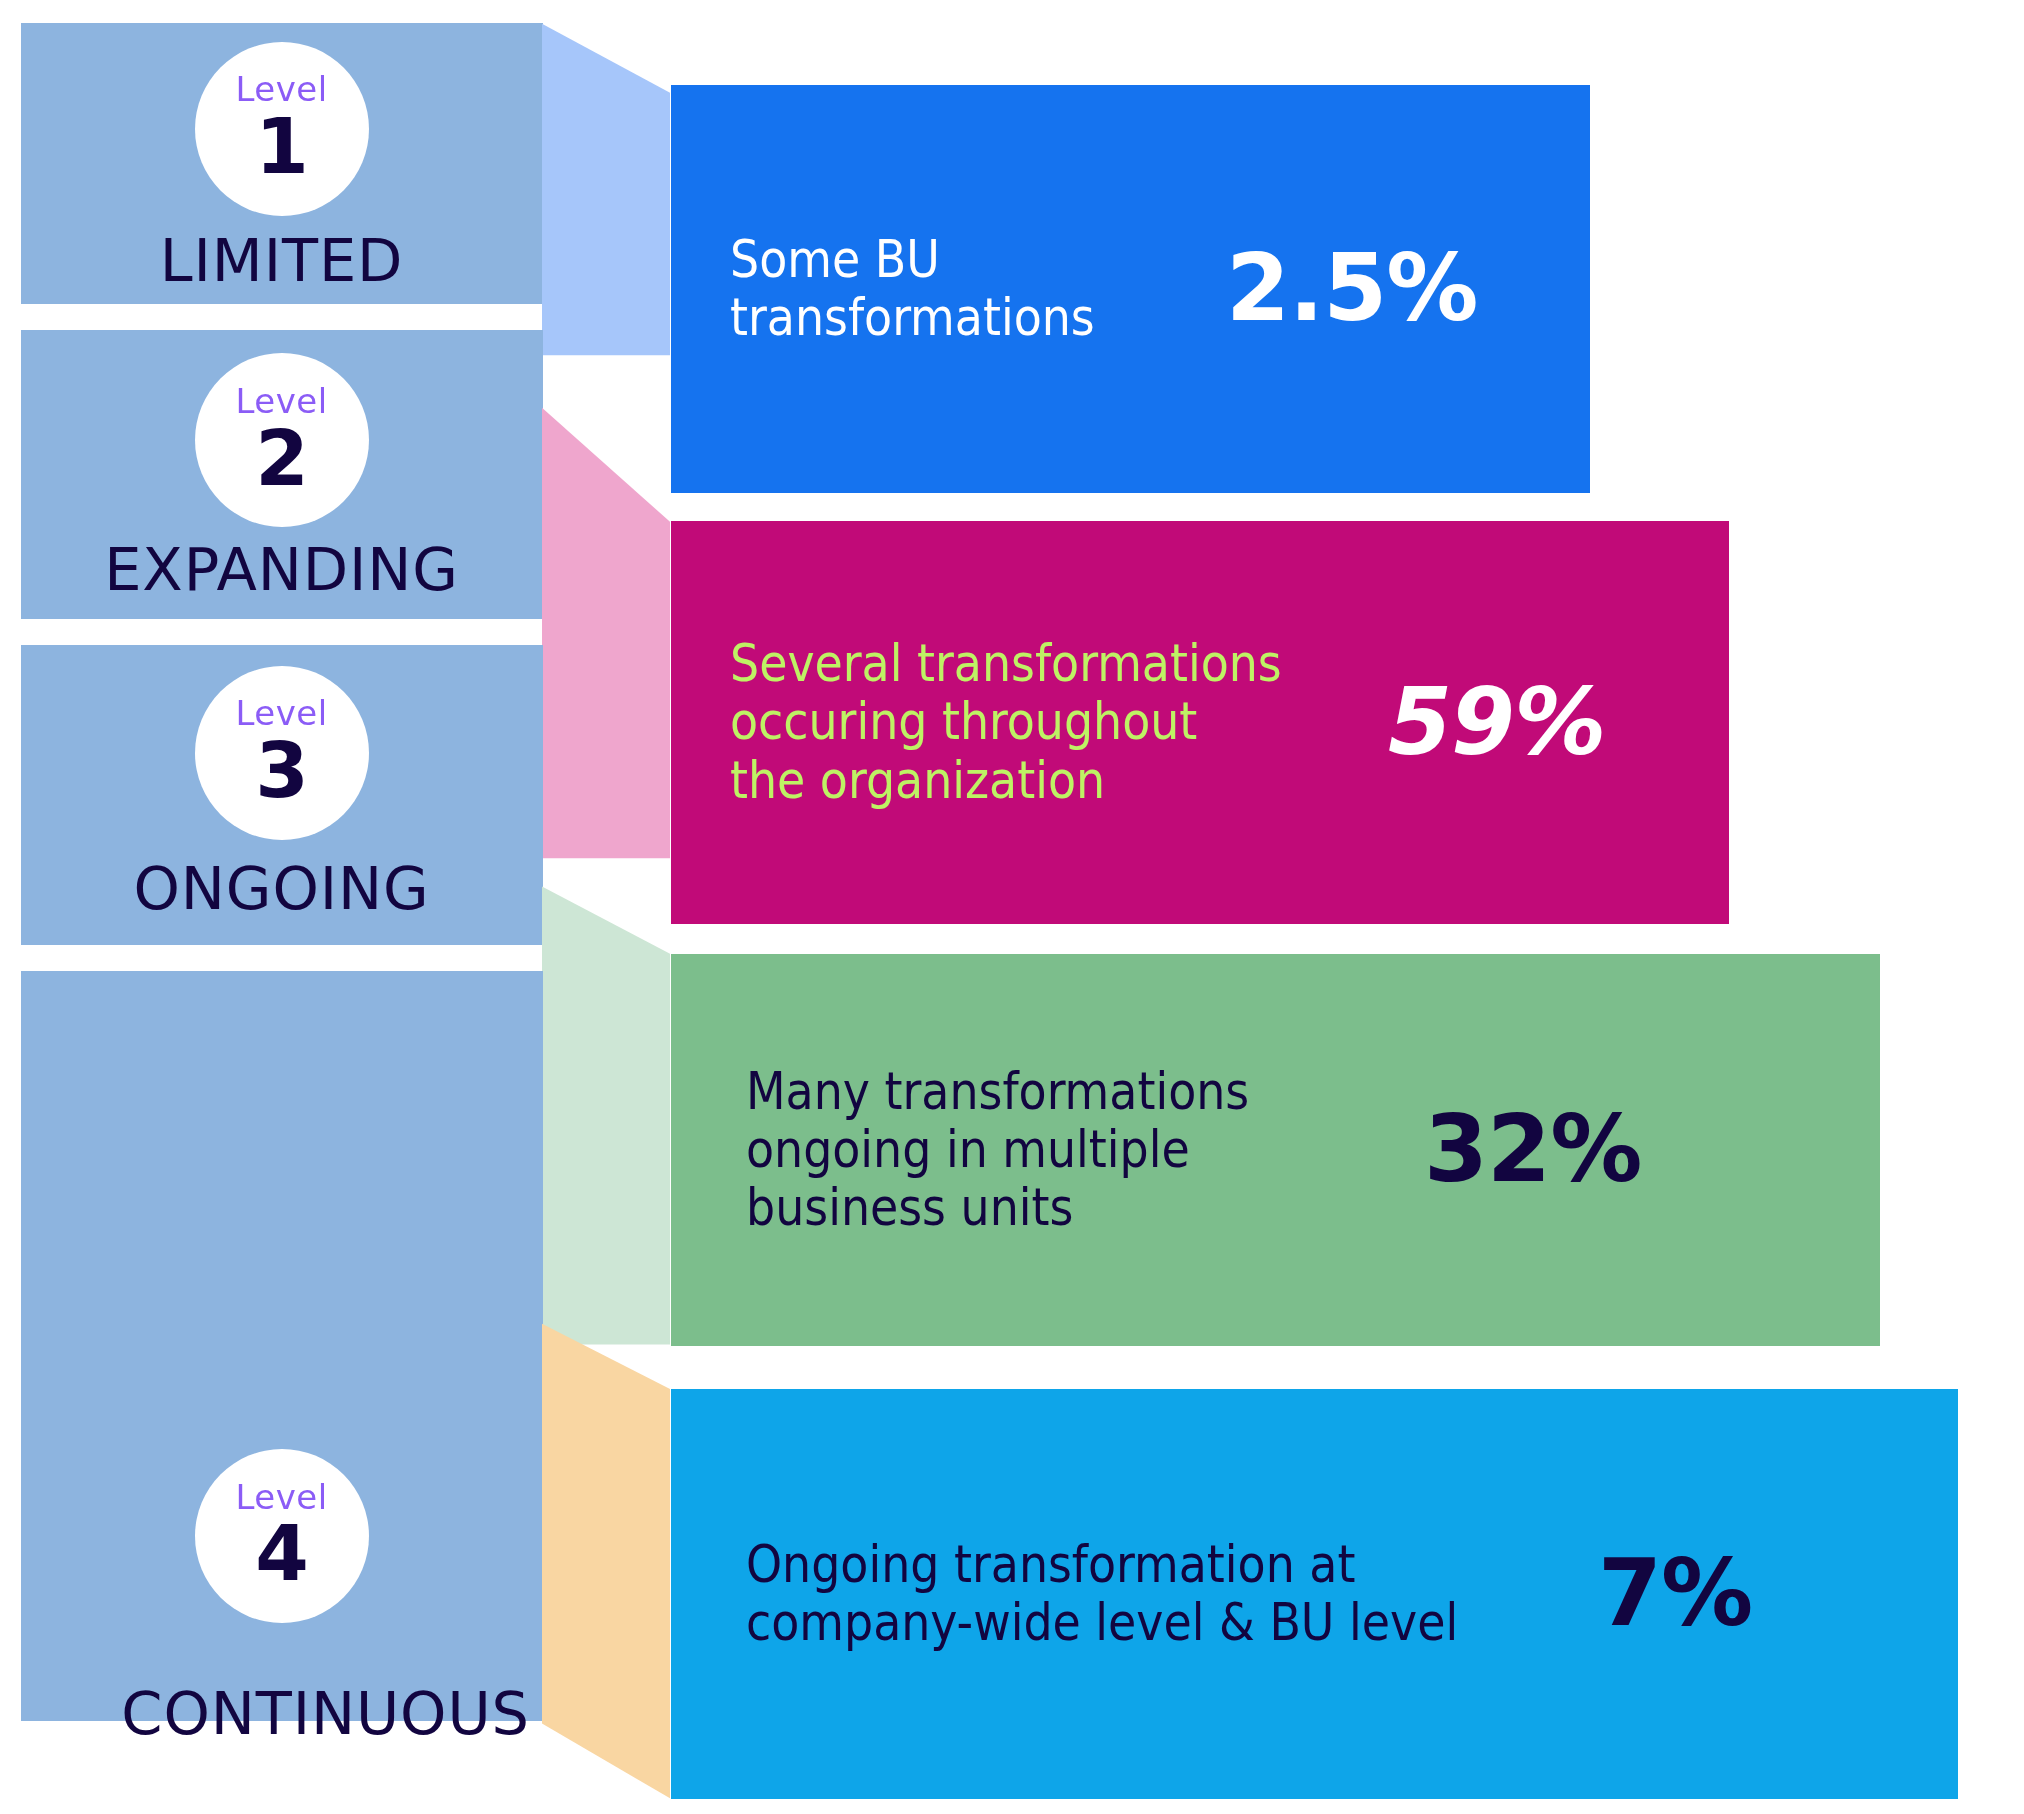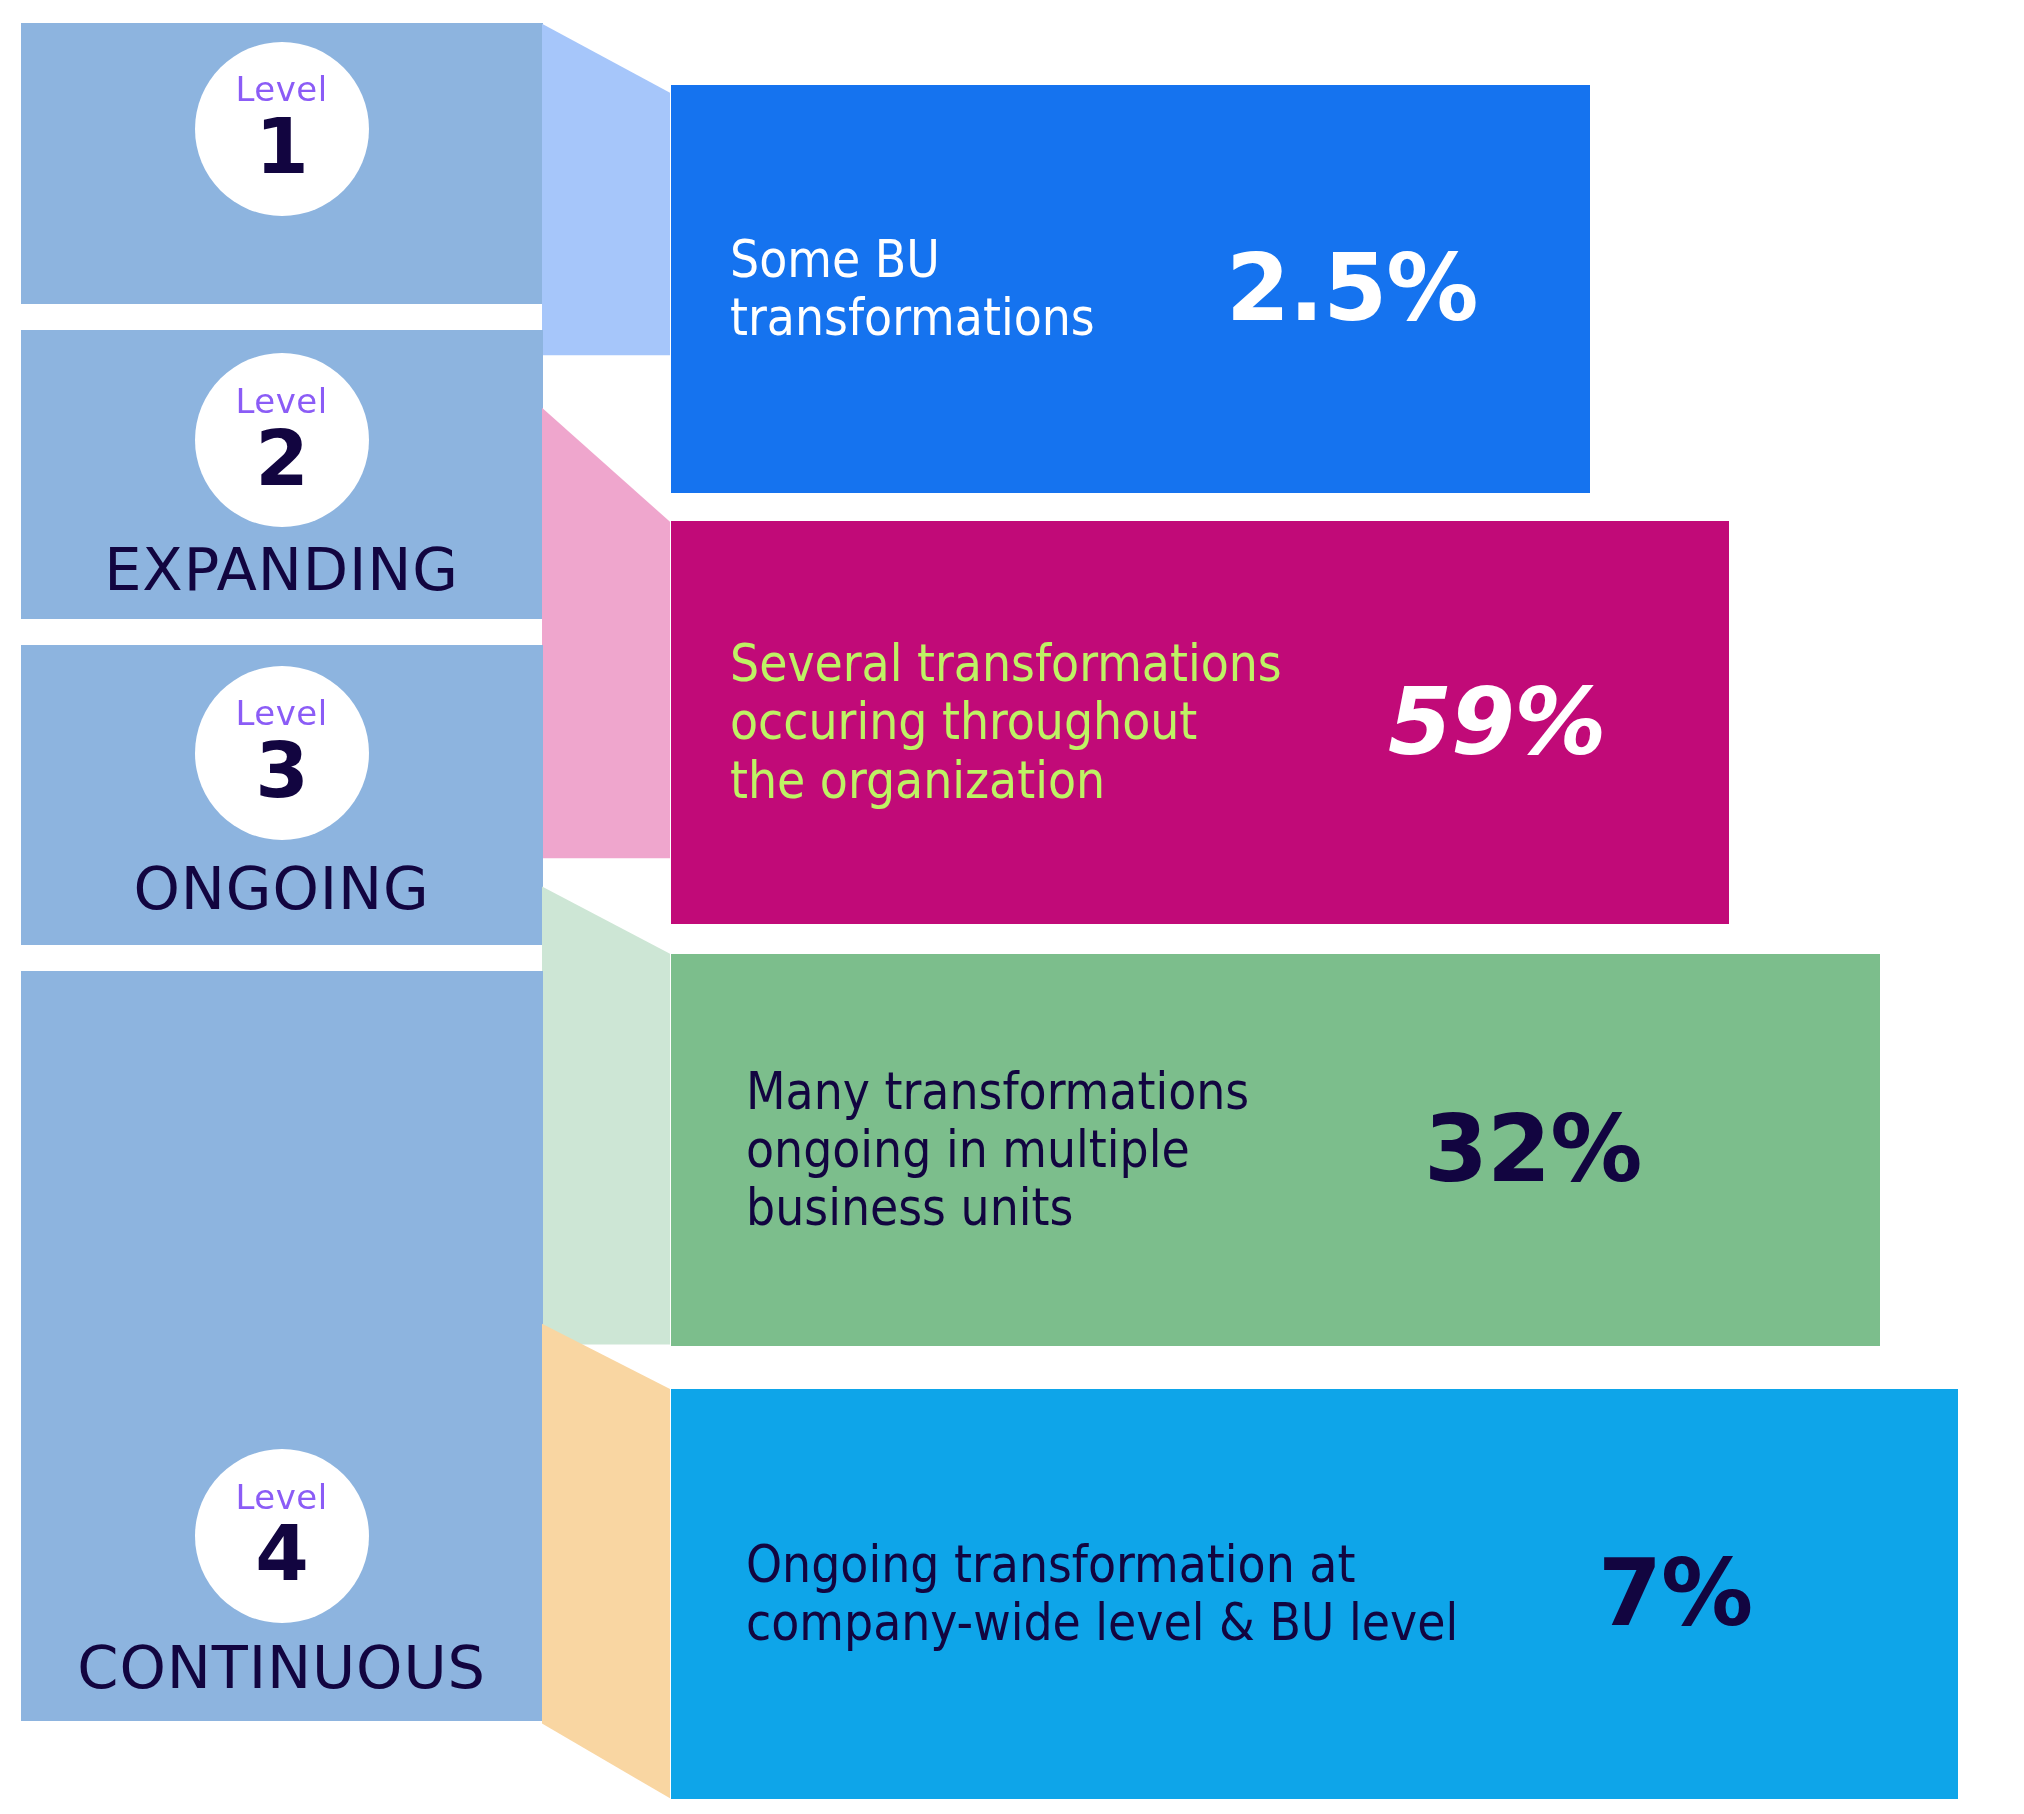--- a/index.html
+++ b/index.html
@@ -98,20 +98,21 @@
 </head>
 <body>
 
 <div id="stage">
 
   <div class="level-block" style="top:22.5px; height:281px;">
     <div class="badge" style="top:19px;">
       <span class="badge-word">Level</span>
       <span class="badge-num">1</span>
     </div>
+    <div class="level-name" style="top:208px;">LIMITED</div>
   </div>
 
   <div class="wedge" style="left:542px; top:22.5px; width:128px; height:333px;">
     <svg width="128" height="333" viewBox="0 0 137 355" aria-hidden="true">
       <polygon points="0,0 137,74 137,355 0,355" fill="#A6C6FA"></polygon>
     </svg>
   </div>
 
   <div class="bar" style="left:671px; top:85px; width:919px; height:408px; background:#1573EF; padding-left:59px;">
     <div class="bar-desc" style="color:#ffffff; width:468px;">Some BU
@@ -159,21 +160,21 @@
 ongoing in multiple
 business units</div>
     <div class="bar-pct" style="color:#120540; margin-left:88px;">32%</div>
   </div>
 
   <div class="level-block" style="top: 971px; height: 750px;">
     <div class="badge" style="top: 478px;">
       <span class="badge-word">Level</span>
       <span class="badge-num">4</span>
     </div>
-    <div class="level-name" style="top: 667px;">CONTINUOUS</div>
+    <div class="level-name" style="top: 713px; margin-left: 44px;">CONTINUOUS</div>
   </div>
 
   <div class="wedge" style="left:542px; top:1323px; width:128px; height:476px;">
     <svg width="128" height="476" viewBox="0 0 137 508" aria-hidden="true">
       <polygon points="0,0 137,70 137,508 0,428" fill="#F9D6A2"></polygon>
     </svg>
   </div>
 
   <div class="bar" style="left:671px; top:1389px; width:1287px; height:410px; background:#0ea5e9; padding-left:75px;">
     <div class="bar-desc" style="color:#120540; width:824px;">Ongoing transformation at

